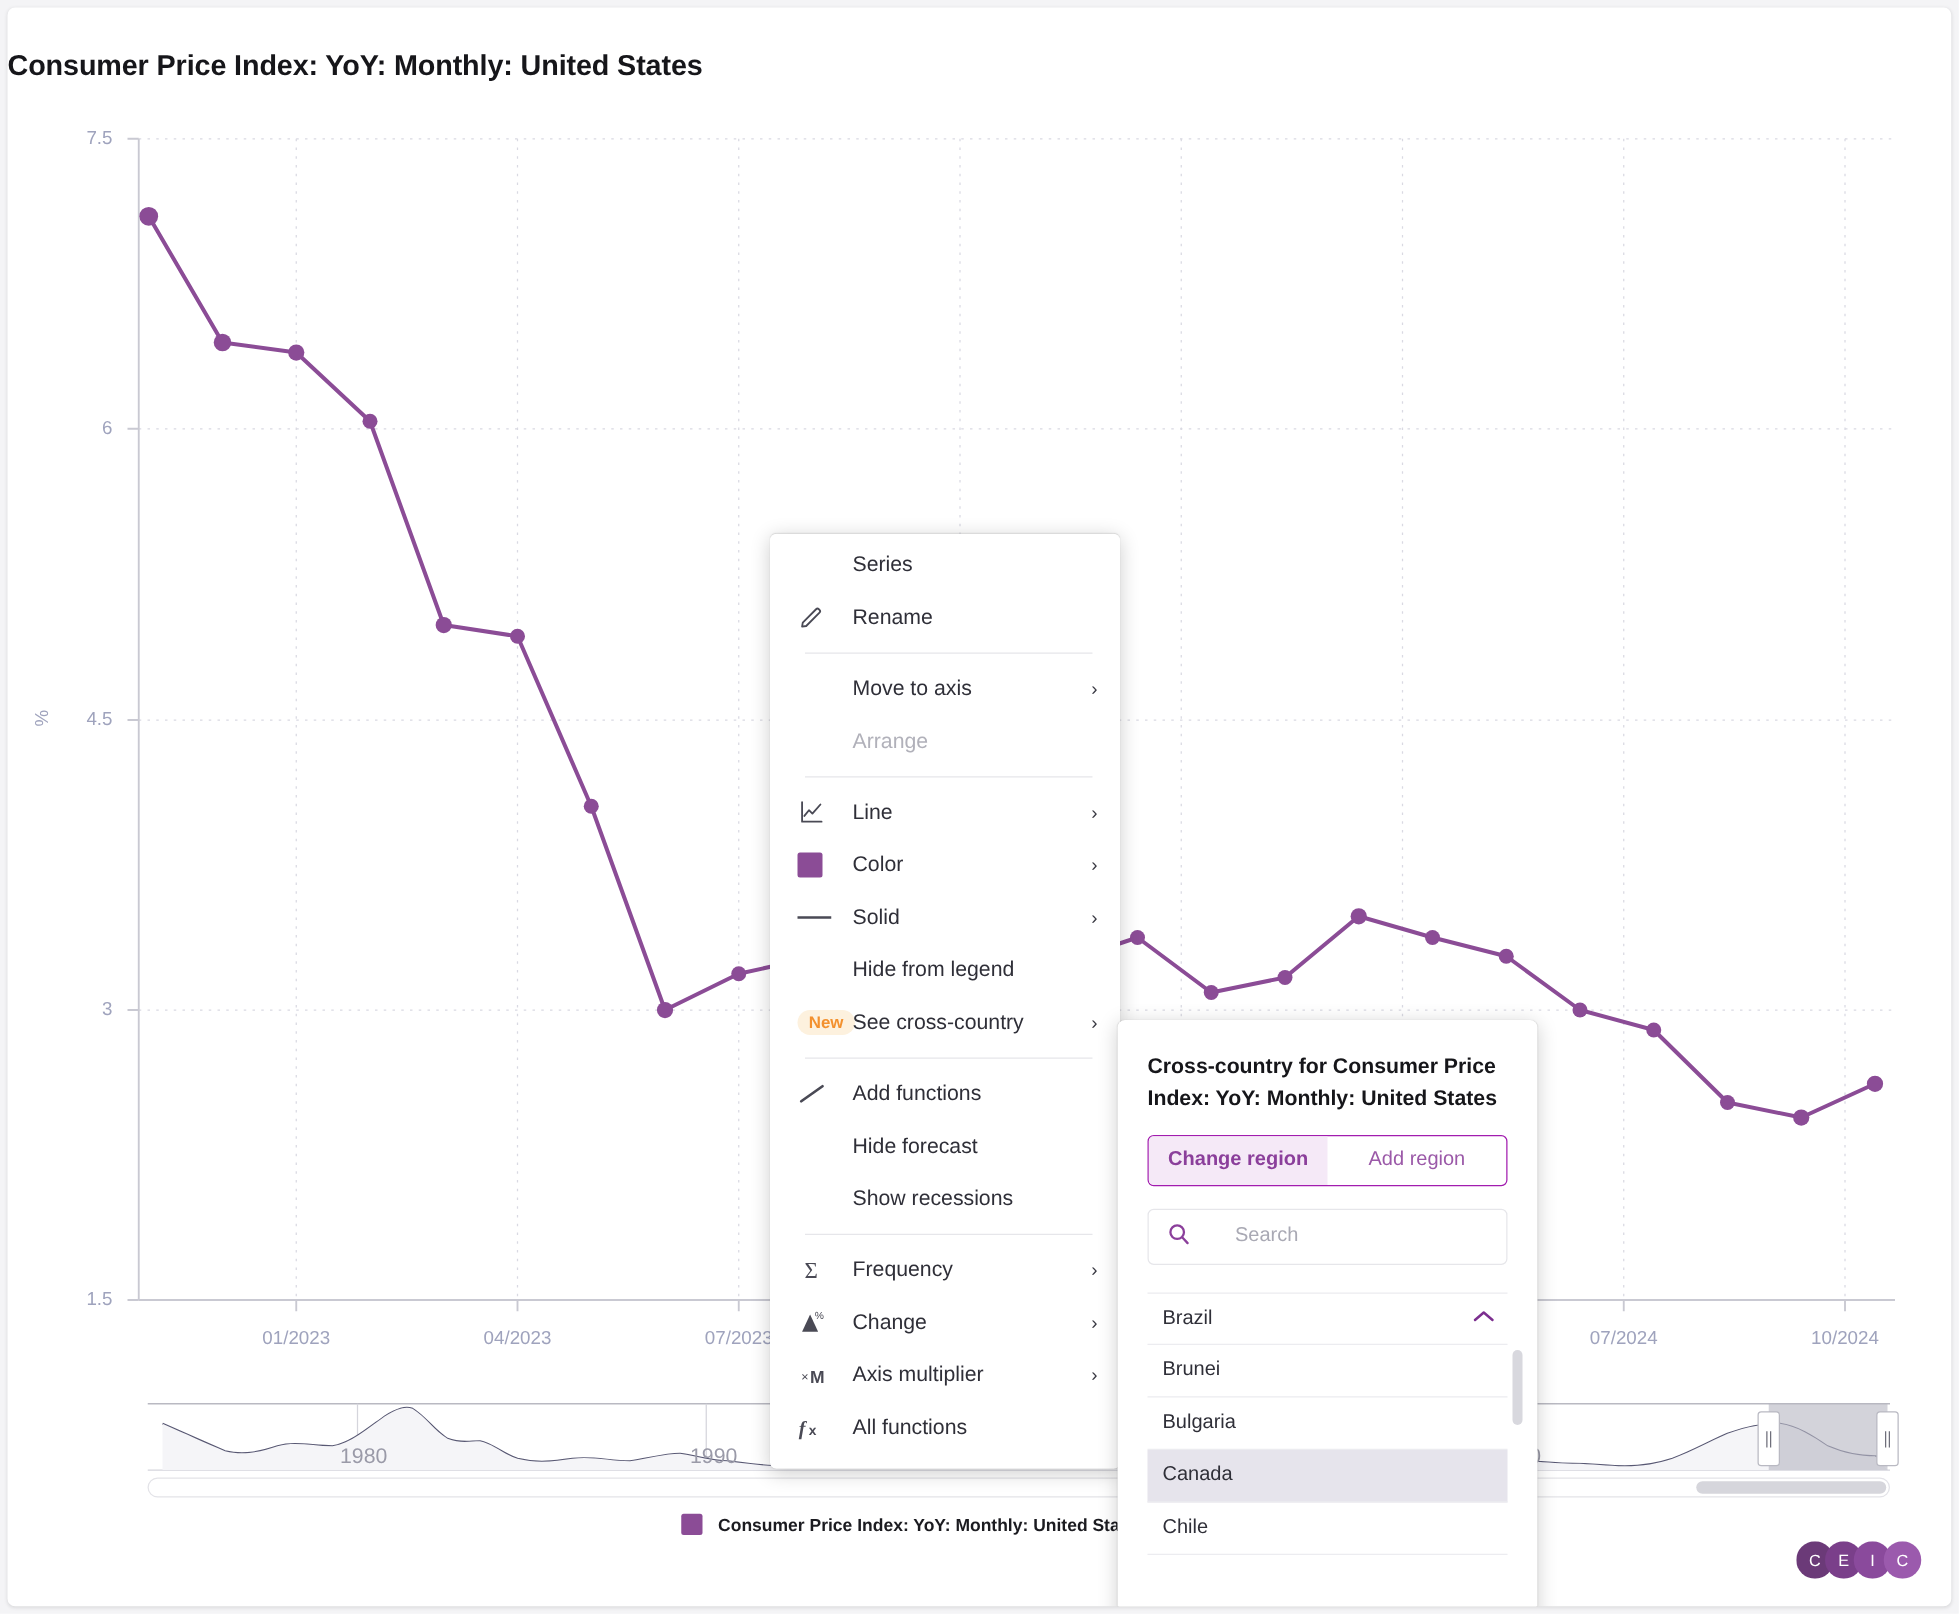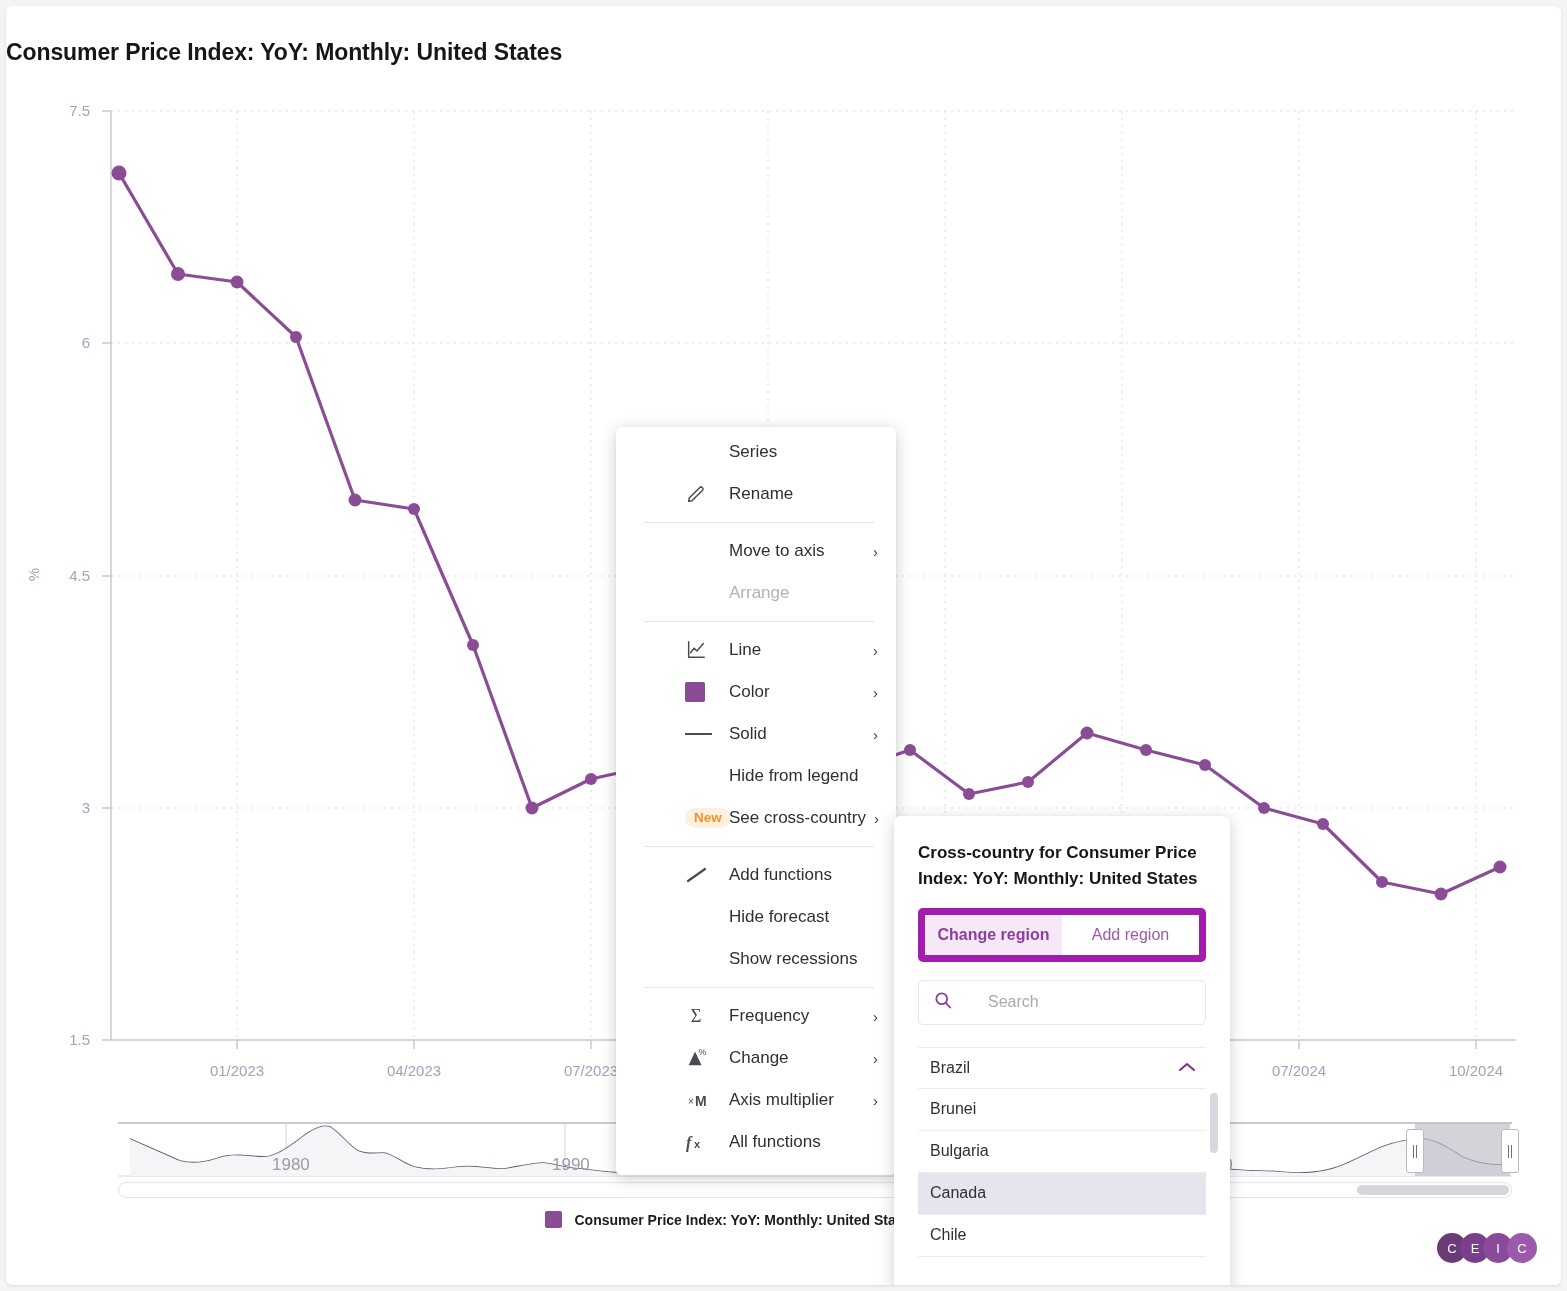--- a/index.html
+++ b/index.html
@@ -73,21 +73,20 @@
     box-shadow:0 3px 16px rgba(0,0,0,.20), 0 0 1px rgba(0,0,0,.15);
     padding:4px 0 12px 0; z-index:40;
   }
   .menu-item {
     position:relative; display:flex; align-items:center;
     height:42px; padding:0 18px 0 22px; cursor:pointer;
   }
   .menu-ico {
     width:44px; flex:0 0 44px; display:flex; align-items:flex-start;
     color:#4a4a55;
-    margin-left:47px;
   }
   .menu-text { font-size:17px; color:#2f2f38; flex:1; white-space:nowrap; }
   .menu-text.disabled { color:#b1b1ba; }
   .menu-item.disabled { cursor:default; }
   .menu-arrow { font-size:15px; color:#3a3a44; margin-left:8px; }
   .menu-sep { height:1px; background:#e6e6ea; margin:7px 22px 7px 28px; }
   .new-badge {
     display:inline-block; background:#fdf1de; color:#f3912f;
     font-size:13.5px; font-weight:bold; border-radius:11px;
     padding:3px 9px; line-height:1;
@@ -96,22 +95,22 @@
   .solid-line { width:27px; height:2px; background:#4a4a55; }
   
   #cc-panel {
     position:absolute; left:888px; top:810px; width:336px; height:485px;
     background:#fff; border-radius:6px;
     box-shadow:0 3px 16px rgba(0,0,0,.18), 0 0 1px rgba(0,0,0,.15);
     z-index:50; padding:24px 24px 0 24px; overflow:hidden;
   }
   #cc-title { font-size:17px; font-weight:bold; color:#16161a; line-height:1.52; }
   #cc-toggle {
-    margin-top:16px; display:flex; border:7px solid #a21caf; border-radius:5px;
-    overflow:hidden; height:54px;
+    margin-top:16px; display:flex; border:1px solid #a21caf; border-radius:5px;
+    overflow:hidden; height:41px;
   }
   .cc-tab {
     flex:1; display:flex; align-items:center; justify-content:center;
     font-size:16px; color:#9b59a8; cursor:pointer;
   }
   .cc-tab.active { background:#f5e9f7; color:#8b3f9b; font-weight:bold; }
   #cc-search {
     margin-top:18px; height:45px; border:1px solid #e6e6ea; border-radius:5px;
     display:flex; align-items:center; padding:0 14px; gap:13px;
   }

